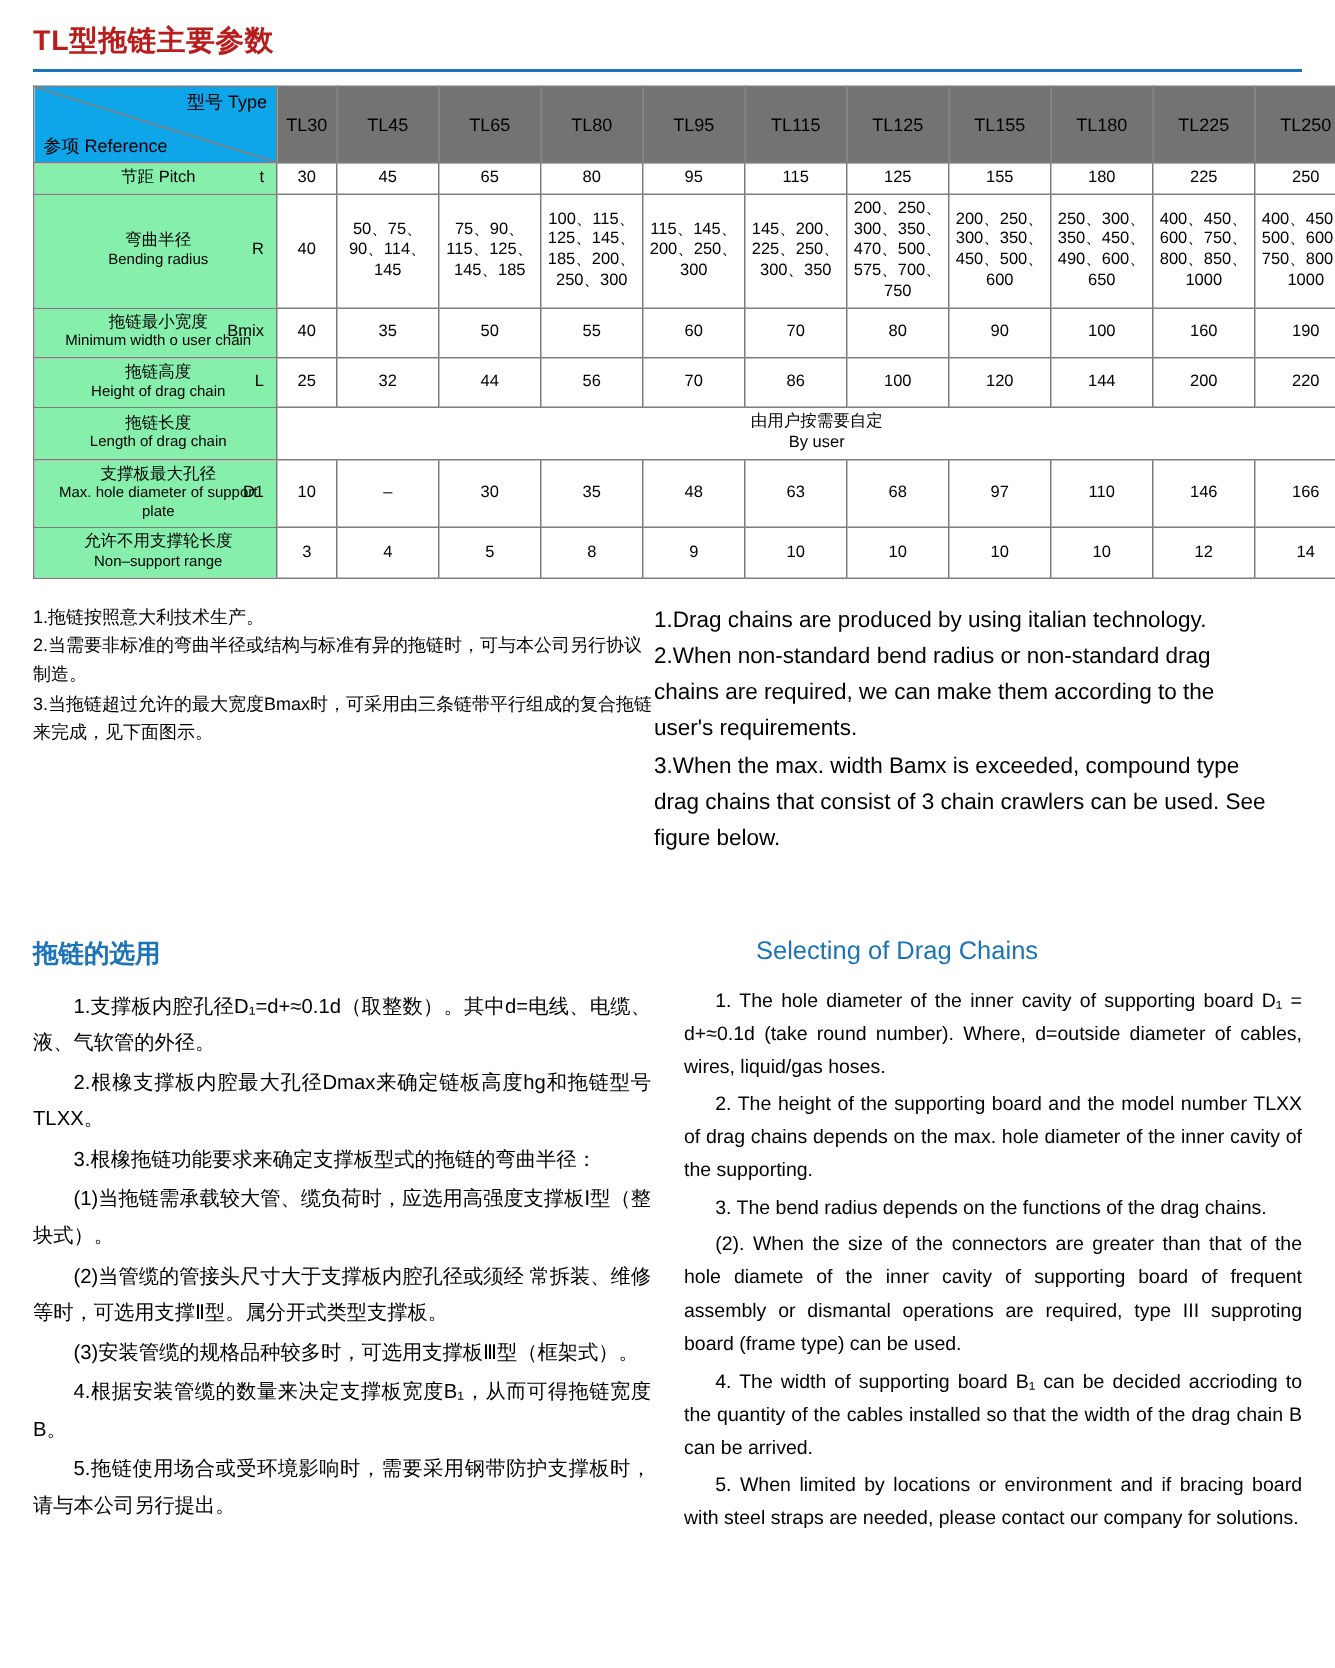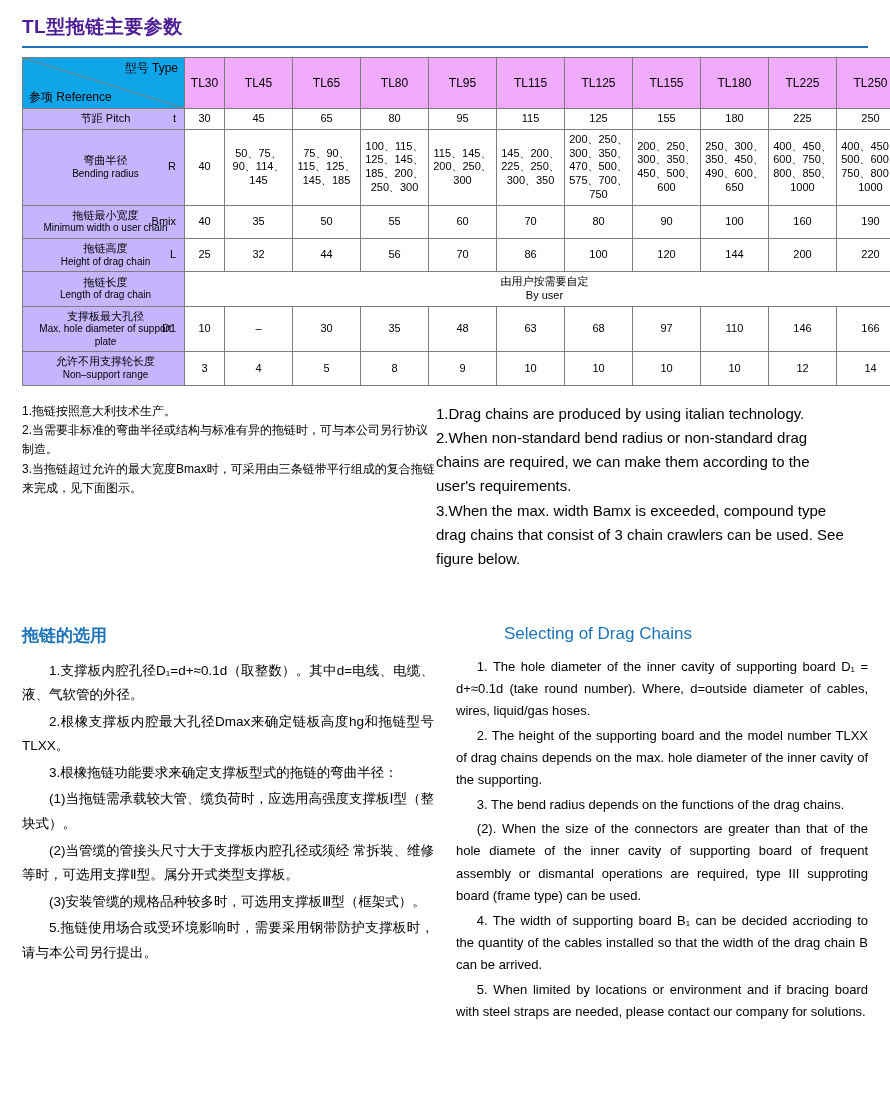--- a/index.html
+++ b/index.html
@@ -17,21 +17,21 @@
   .page {
     width: 890px;
     min-height: 1112px;
     padding: 0;
     box-sizing: border-box;
     position: relative;
   }
 
   
   .main-title {
-    color: #4c1d95;
+    color: #b91c1c;
     font-size: 19px;
     font-weight: bold;
     margin: 14px 0 6px 22px;
     letter-spacing: 0.5px;
   }
   .title-rule {
     border-bottom: 2px solid #1b73b8;
     margin: 0 22px 0 22px;
   }
 
@@ -47,21 +47,21 @@
   }
   table.spec td, table.spec th {
     border: 1px solid #7d7d7d;
     text-align: center;
     vertical-align: middle;
     padding: 3px 1px;
     line-height: 1.25;
     font-weight: normal;
   }
   .hdr-cell {
-    background: #f0abfc;
+    background: #737373;
     font-size: 12px;
     height: 44px;
   }
   .corner {
     position: relative;
     background: #0ea5e9;
     padding: 0 !important;
     height: 44px;
     overflow: hidden;
   }
@@ -77,21 +77,21 @@
     top: 3px;
     font-size: 12px;
   }
   .corner .ref {
     position: absolute;
     left: 6px;
     bottom: 3px;
     font-size: 12px;
   }
   .rowlabel {
-    background: #c4b5fd;
+    background: #86efac;
     text-align: left;
     padding-left: 6px !important;
     padding-right: 2px !important;
     position: relative;
     font-size: 11px;
   }
   .rowlabel .cn { display: block; }
   .rowlabel .en { display: block; font-size: 10px; }
   .rowlabel .sym {
     position: absolute;
@@ -359,20 +359,21 @@
 
   <div class="lower">
     <div class="col">
       <div class="sec-title">拖链的选用</div>
       <p class="para">1.支撑板内腔孔径D₁=d+≈0.1d（取整数）。其中d=电线、电缆、液、气软管的外径。</p>
       <p class="para">2.根橡支撑板内腔最大孔径Dmax来确定链板高度hg和拖链型号TLXX。</p>
       <p class="para">3.根橡拖链功能要求来确定支撑板型式的拖链的弯曲半径：</p>
       <p class="para">(1)当拖链需承载较大管、缆负荷时，应选用高强度支撑板Ⅰ型（整块式）。</p>
       <p class="para">(2)当管缆的管接头尺寸大于支撑板内腔孔径或须经 常拆装、维修等时，可选用支撑Ⅱ型。属分开式类型支撑板。</p>
       <p class="para">(3)安装管缆的规格品种较多时，可选用支撑板Ⅲ型（框架式）。</p>
+      <p class="para">4.根据安装管缆的数量来决定支撑板宽度B₁，从而可得拖链宽度B。</p>
       <p class="para">5.拖链使用场合或受环境影响时，需要采用钢带防护支撑板时，请与本公司另行提出。</p>
     </div>
     <div class="col">
       <div class="sec-title en">Selecting of Drag Chains</div>
       <p class="para en">1. The hole diameter of the inner cavity of supporting board D₁ = d+≈0.1d (take round number). Where, d=outside diameter of cables, wires, liquid/gas hoses.</p>
       <p class="para en">2. The height of the supporting board and the model number TLXX of drag chains depends on the max. hole diameter of the inner cavity of the supporting.</p>
       <p class="para en">3. The bend radius depends on the functions of the drag chains.</p>
       <p class="para en">(2). When the size of the connectors are greater than that of the hole diamete of the inner cavity of supporting board of frequent assembly or dismantal operations are required, type III supproting board (frame type) can be used.</p>
       <p class="para en">4. The width of supporting board B₁ can be decided accrioding to the quantity of the cables installed so that the width of the drag chain B can be arrived.</p>
       <p class="para en">5. When limited by locations or environment and if bracing board with steel straps are needed, please contact our company for solutions.</p>

